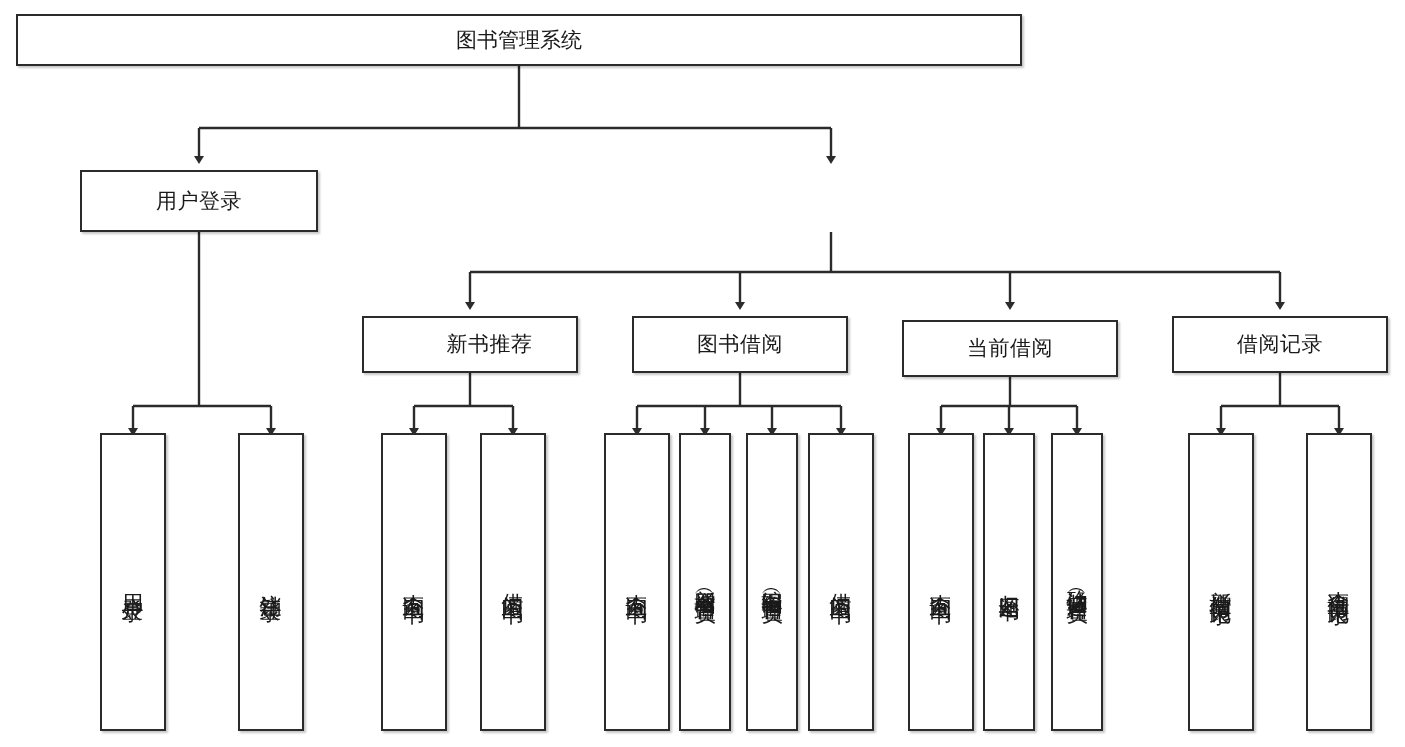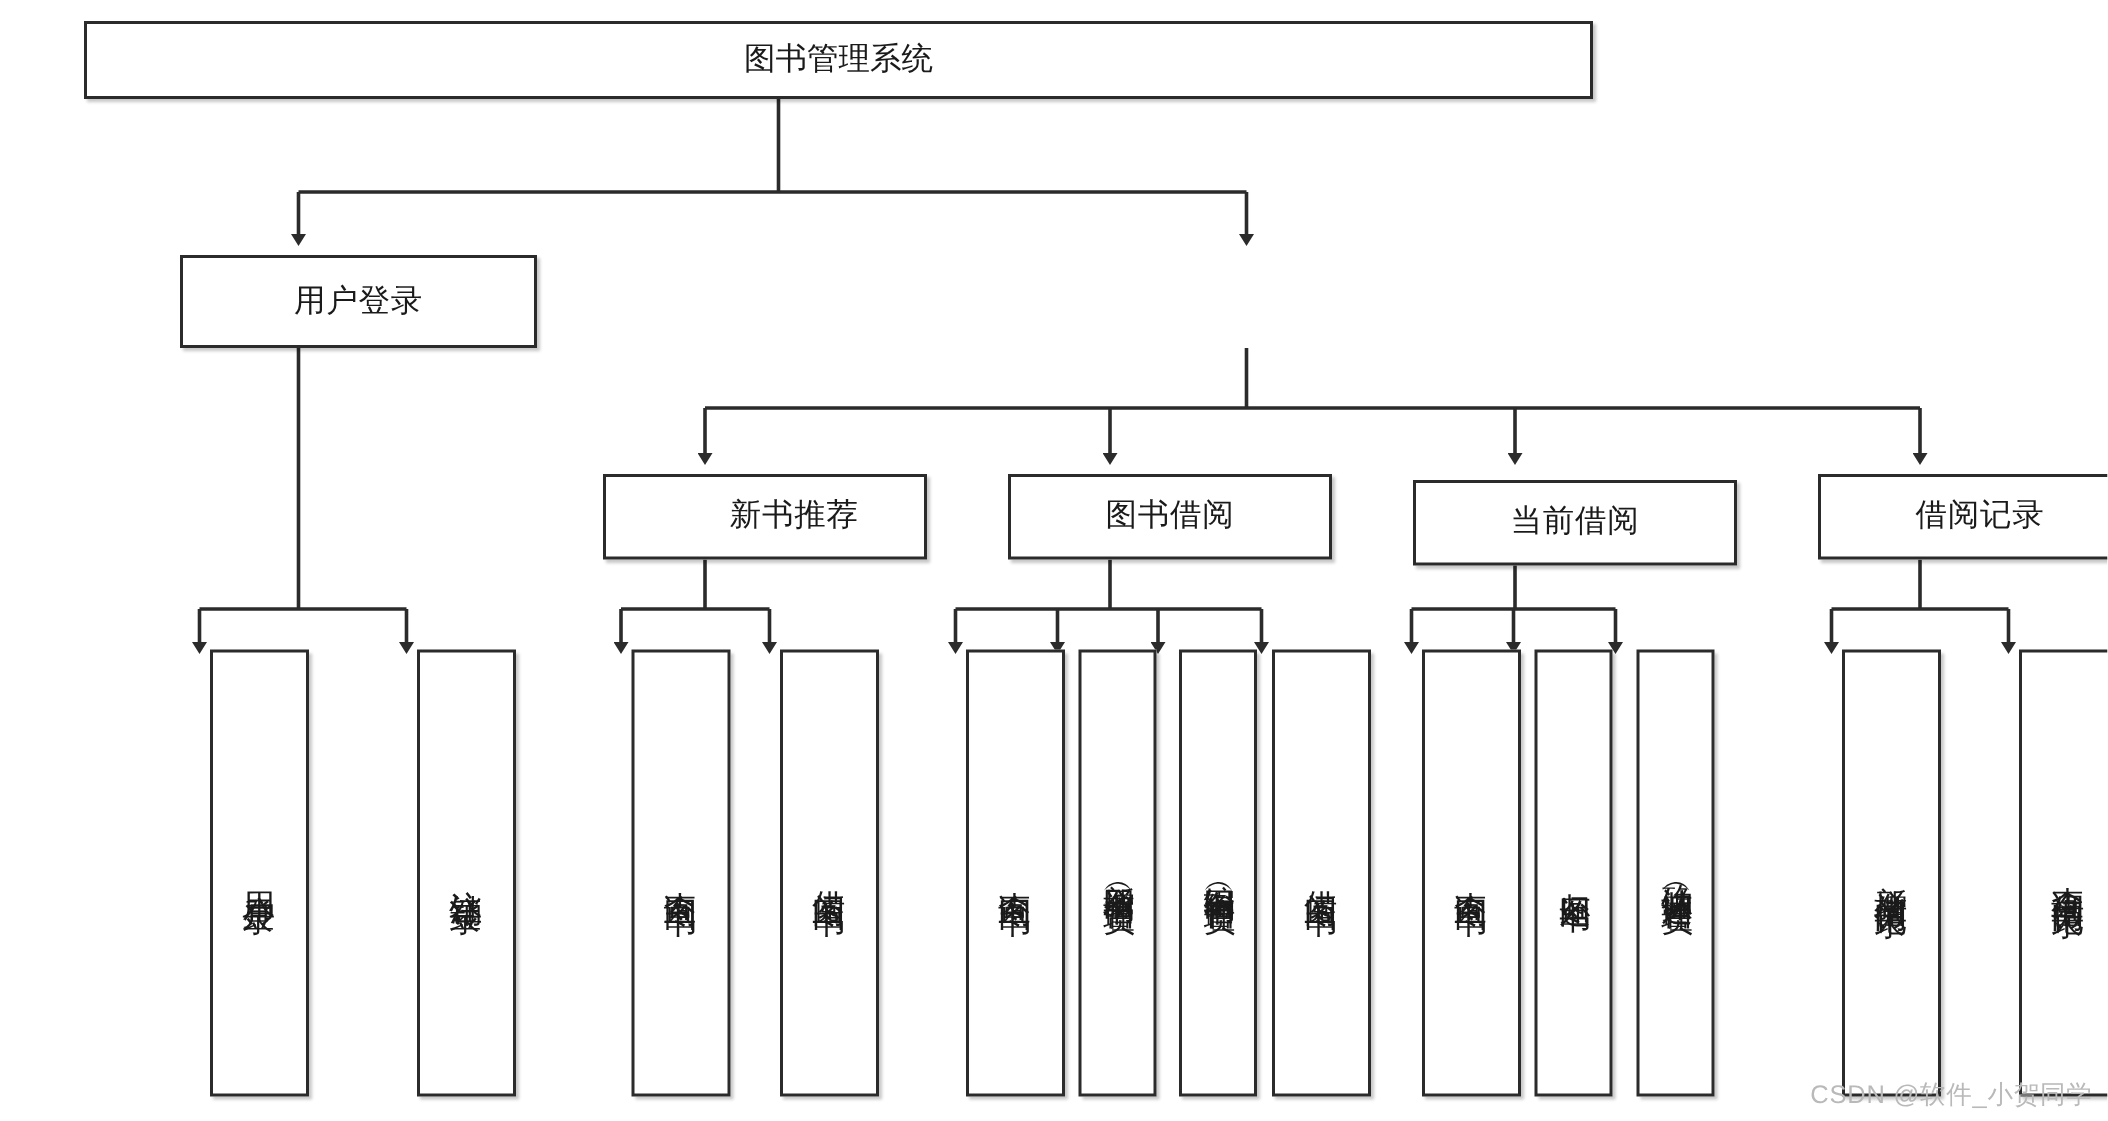--- a/index.html
+++ b/index.html
@@ -29,21 +29,20 @@
   .node {
     position: absolute;
     box-sizing: border-box;
     background: #ffffff;
     border: 2px solid #2b2b2b;
     box-shadow: 2px 2px 2px rgba(0,0,0,0.22);
     display: flex;
     align-items: center;
     justify-content: center;
     z-index: 2;
-    margin-left: 40px;
   }
   .node .label {
     color: #1a1a1a;
     line-height: 1.18;
     text-align: center;
     white-space: pre-line;
   }
   .node.horiz .label {
     font-size: 21px;
     letter-spacing: 0.5px;
@@ -203,15 +202,14 @@
   </div>
 
   <div class="node vert" style="left:1188px; top:433px; width:66px; height:298px;">
     <span class="label">新增借阅记录</span>
   </div>
 
   <div class="node vert" style="left:1306px; top:433px; width:66px; height:298px;">
     <span class="label">查询借阅记录</span>
   </div>
 
-  <div class="watermark">CSDN @软件_小贺同学</div>
 
 </div>
 
 </body></html>

